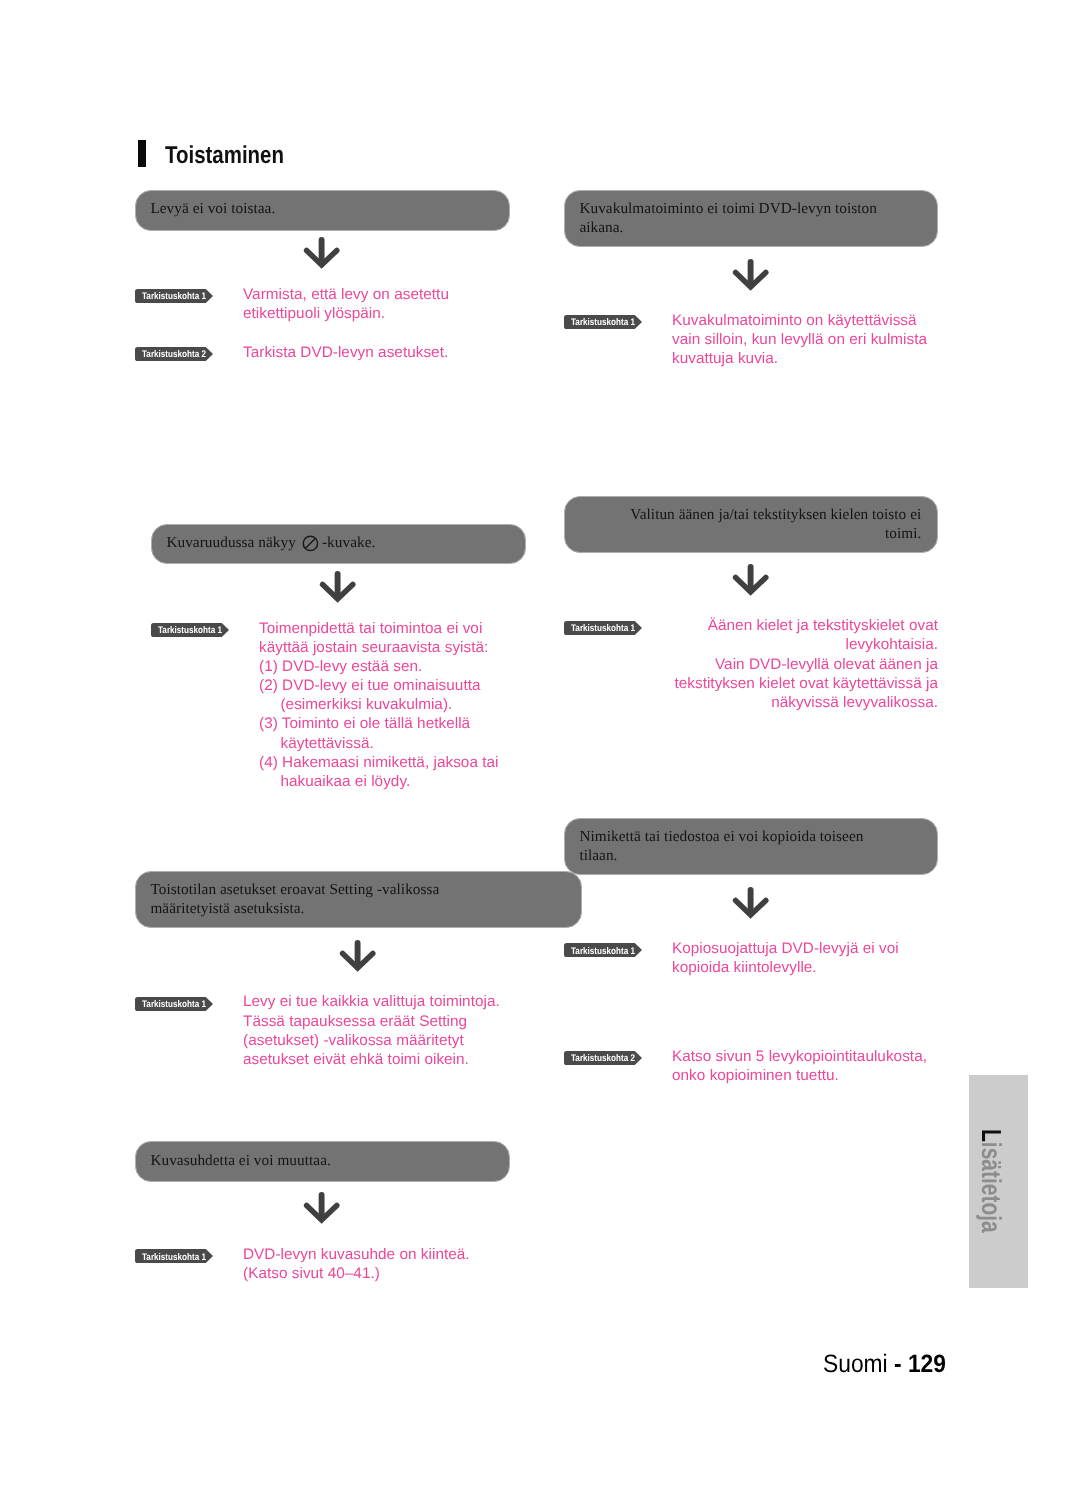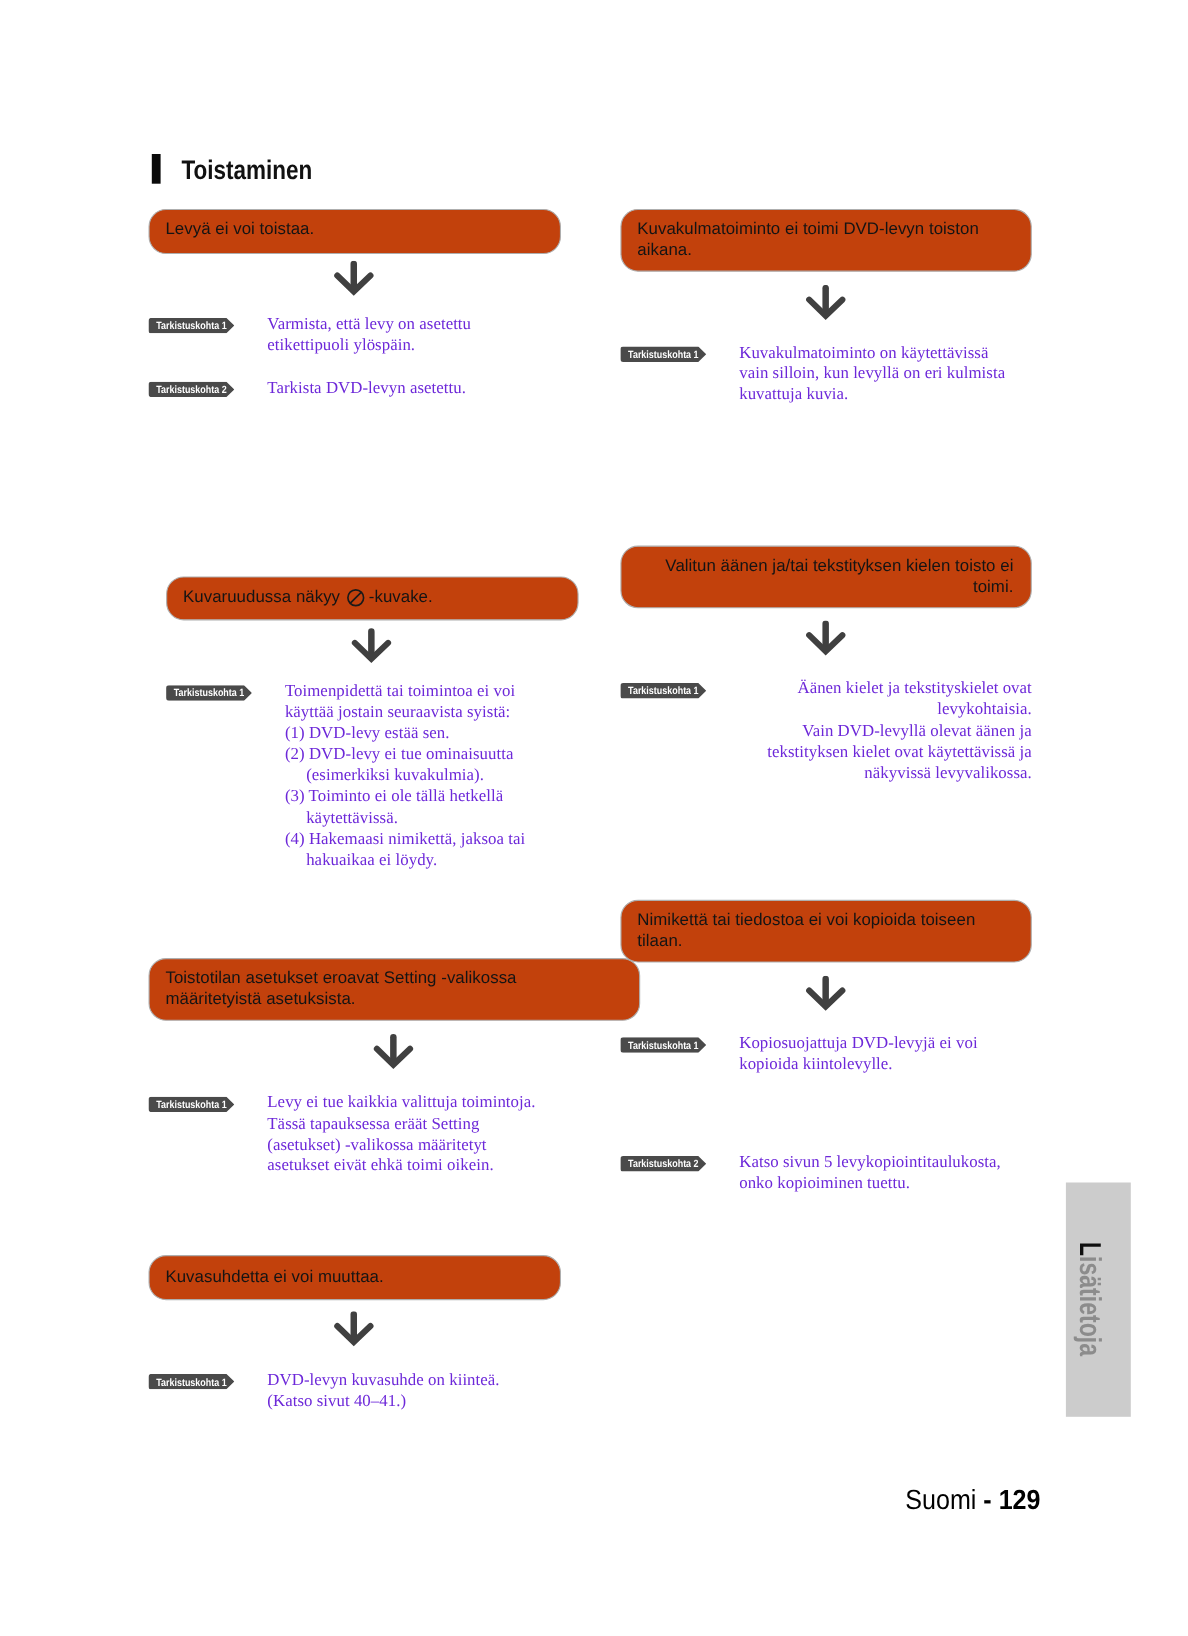--- a/index.html
+++ b/index.html
@@ -13,39 +13,39 @@
   .section-head{position:absolute;left:138.1px;top:139.9px;}
   .section-head .bar{position:absolute;left:0;top:0;width:7.5px;height:27.3px;background:#0a0a0a;}
   .section-head .title{position:absolute;left:26.7px;top:1.8px;font-size:24.5px;font-weight:bold;color:#111;
      line-height:28px;white-space:nowrap;transform:scaleX(0.835);transform-origin:0 50%;}
 
   
   .group{position:absolute;}
 
   
   .pbox.single{padding-bottom:11.1px;}
-  .pbox{box-sizing:border-box;border:1.9px solid #aeaeae;border-radius:16px;background:#c2410c;
+  .pbox{box-sizing:border-box;border:1.9px solid #aeaeae;border-radius:16px;background:#737373;
         color:#141414;font-size:15.3px;line-height:19.15px;white-space:pre;letter-spacing:0.042px;
-        padding:8.3px 15.7px 8.6px 14.4px;}
+        padding:8.3px 15.7px 8.6px 14.4px;font-family:Liberation Serif, serif;}
 
   
   .arrow-wrap{position:absolute;left:0;right:0;text-align:center;}
   .arrow-wrap svg{display:block;margin:0 auto;position:relative;left:-0.9px;}
 
   
   .crow{position:relative;padding-left:108px;}
   .crow + .crow{margin-top:19.6px;}
   .badge{position:absolute;left:0;top:4.4px;width:78px;height:14px;}
   .badge svg{display:block;position:absolute;left:0;top:0;}
   .badge .btext{position:absolute;left:7px;top:1.3px;height:14px;
      display:flex;align-items:center;
      color:#ffffff;font-size:9.6px;font-weight:bold;line-height:14px;
      transform:scaleX(0.848);transform-origin:0 50%;white-space:nowrap;}
   .checks{position:absolute;left:0;right:0;}
-  .ctext{color:#6d28d9;font-size:15.3px;line-height:19.15px;white-space:pre;letter-spacing:0.042px;font-family:Liberation Serif, serif;}
+  .ctext{color:#ec4899;font-size:15.3px;line-height:19.15px;white-space:pre;letter-spacing:0.042px;}
 
   
   .sidetab{position:absolute;left:968.6px;top:1074.7px;width:59px;height:213px;background:#cccccc;}
   .sidetab .label{position:absolute;left:36.5px;top:54.5px;white-space:nowrap;font-size:27.5px;
      font-weight:bold;color:#8c8c8c;line-height:1;
      transform:rotate(90deg) scaleX(0.763);transform-origin:0 0;}
   .sidetab .label .first{color:#0f0f0f;}
 
   
   .footer{position:absolute;left:822.9px;top:1355.4px;font-size:25.2px;color:#000;line-height:18.1px;
@@ -120,21 +120,21 @@
       <div class="ctext">Varmista, että levy on asetettu
 etikettipuoli ylöspäin.</div>
     </div>
     <div class="crow">
       <span class="badge">
         <svg width="78" height="14" viewBox="0 0 78 14">
               <use href="#badgeglyph"></use>
             </svg>
         <span class="btext">Tarkistuskohta 2</span>
       </span>
-      <div class="ctext">Tarkista DVD-levyn asetettu.</div>
+      <div class="ctext">Tarkista DVD-levyn asetukset.</div>
     </div>
     </div>
   </div>
 
   <div class="group" id="L2">
     <div class="pbox single"><span>Kuvaruudussa näkyy</span><span class="nosym"><svg width="17" height="17" viewBox="0 0 17 17">
             <circle cx="8.4" cy="8.4" r="7.15" fill="none" stroke="#1a1a1a" stroke-width="1.5"></circle>
             <line x1="3.5" y1="13.3" x2="13.3" y2="3.5" stroke="#1a1a1a" stroke-width="1.5"></line>
           </svg></span><span>-kuvake.</span></div>
     <div class="arrow-wrap">

